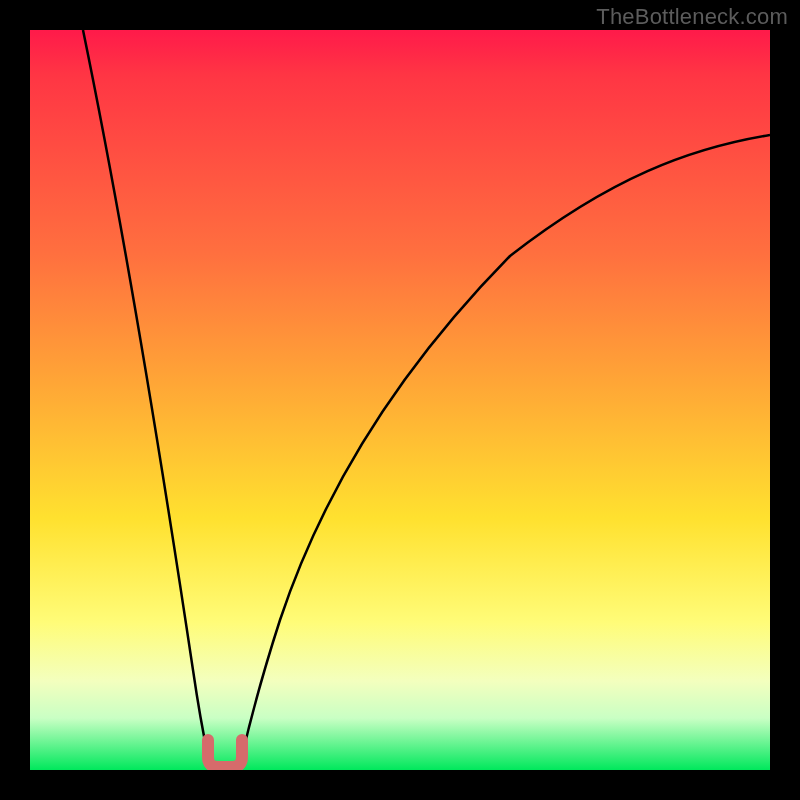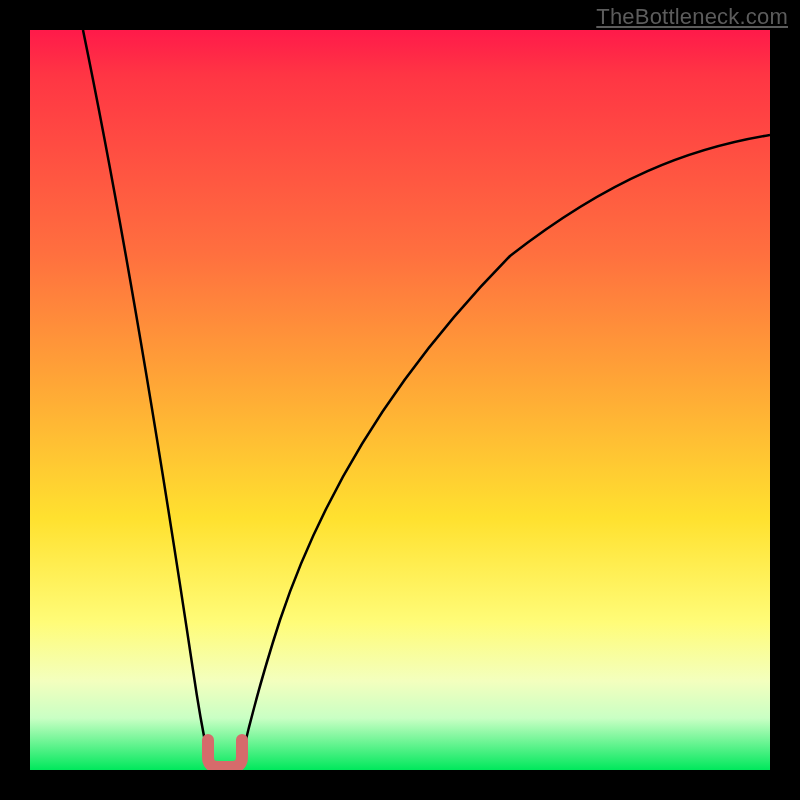--- a/index.html
+++ b/index.html
@@ -33,21 +33,20 @@
   }
   .watermark {
     position: absolute;
     top: 4px;
     right: 12px;
     color: #5c5c5c;
     font-size: 22px;
     font-weight: 500;
     letter-spacing: 0.2px;
     z-index: 20;
-    text-decoration: underline;
   }
   svg.curves {
     position: absolute;
     inset: 0;
     width: 100%;
     height: 100%;
     z-index: 10;
   }
 </style>
 </head>

